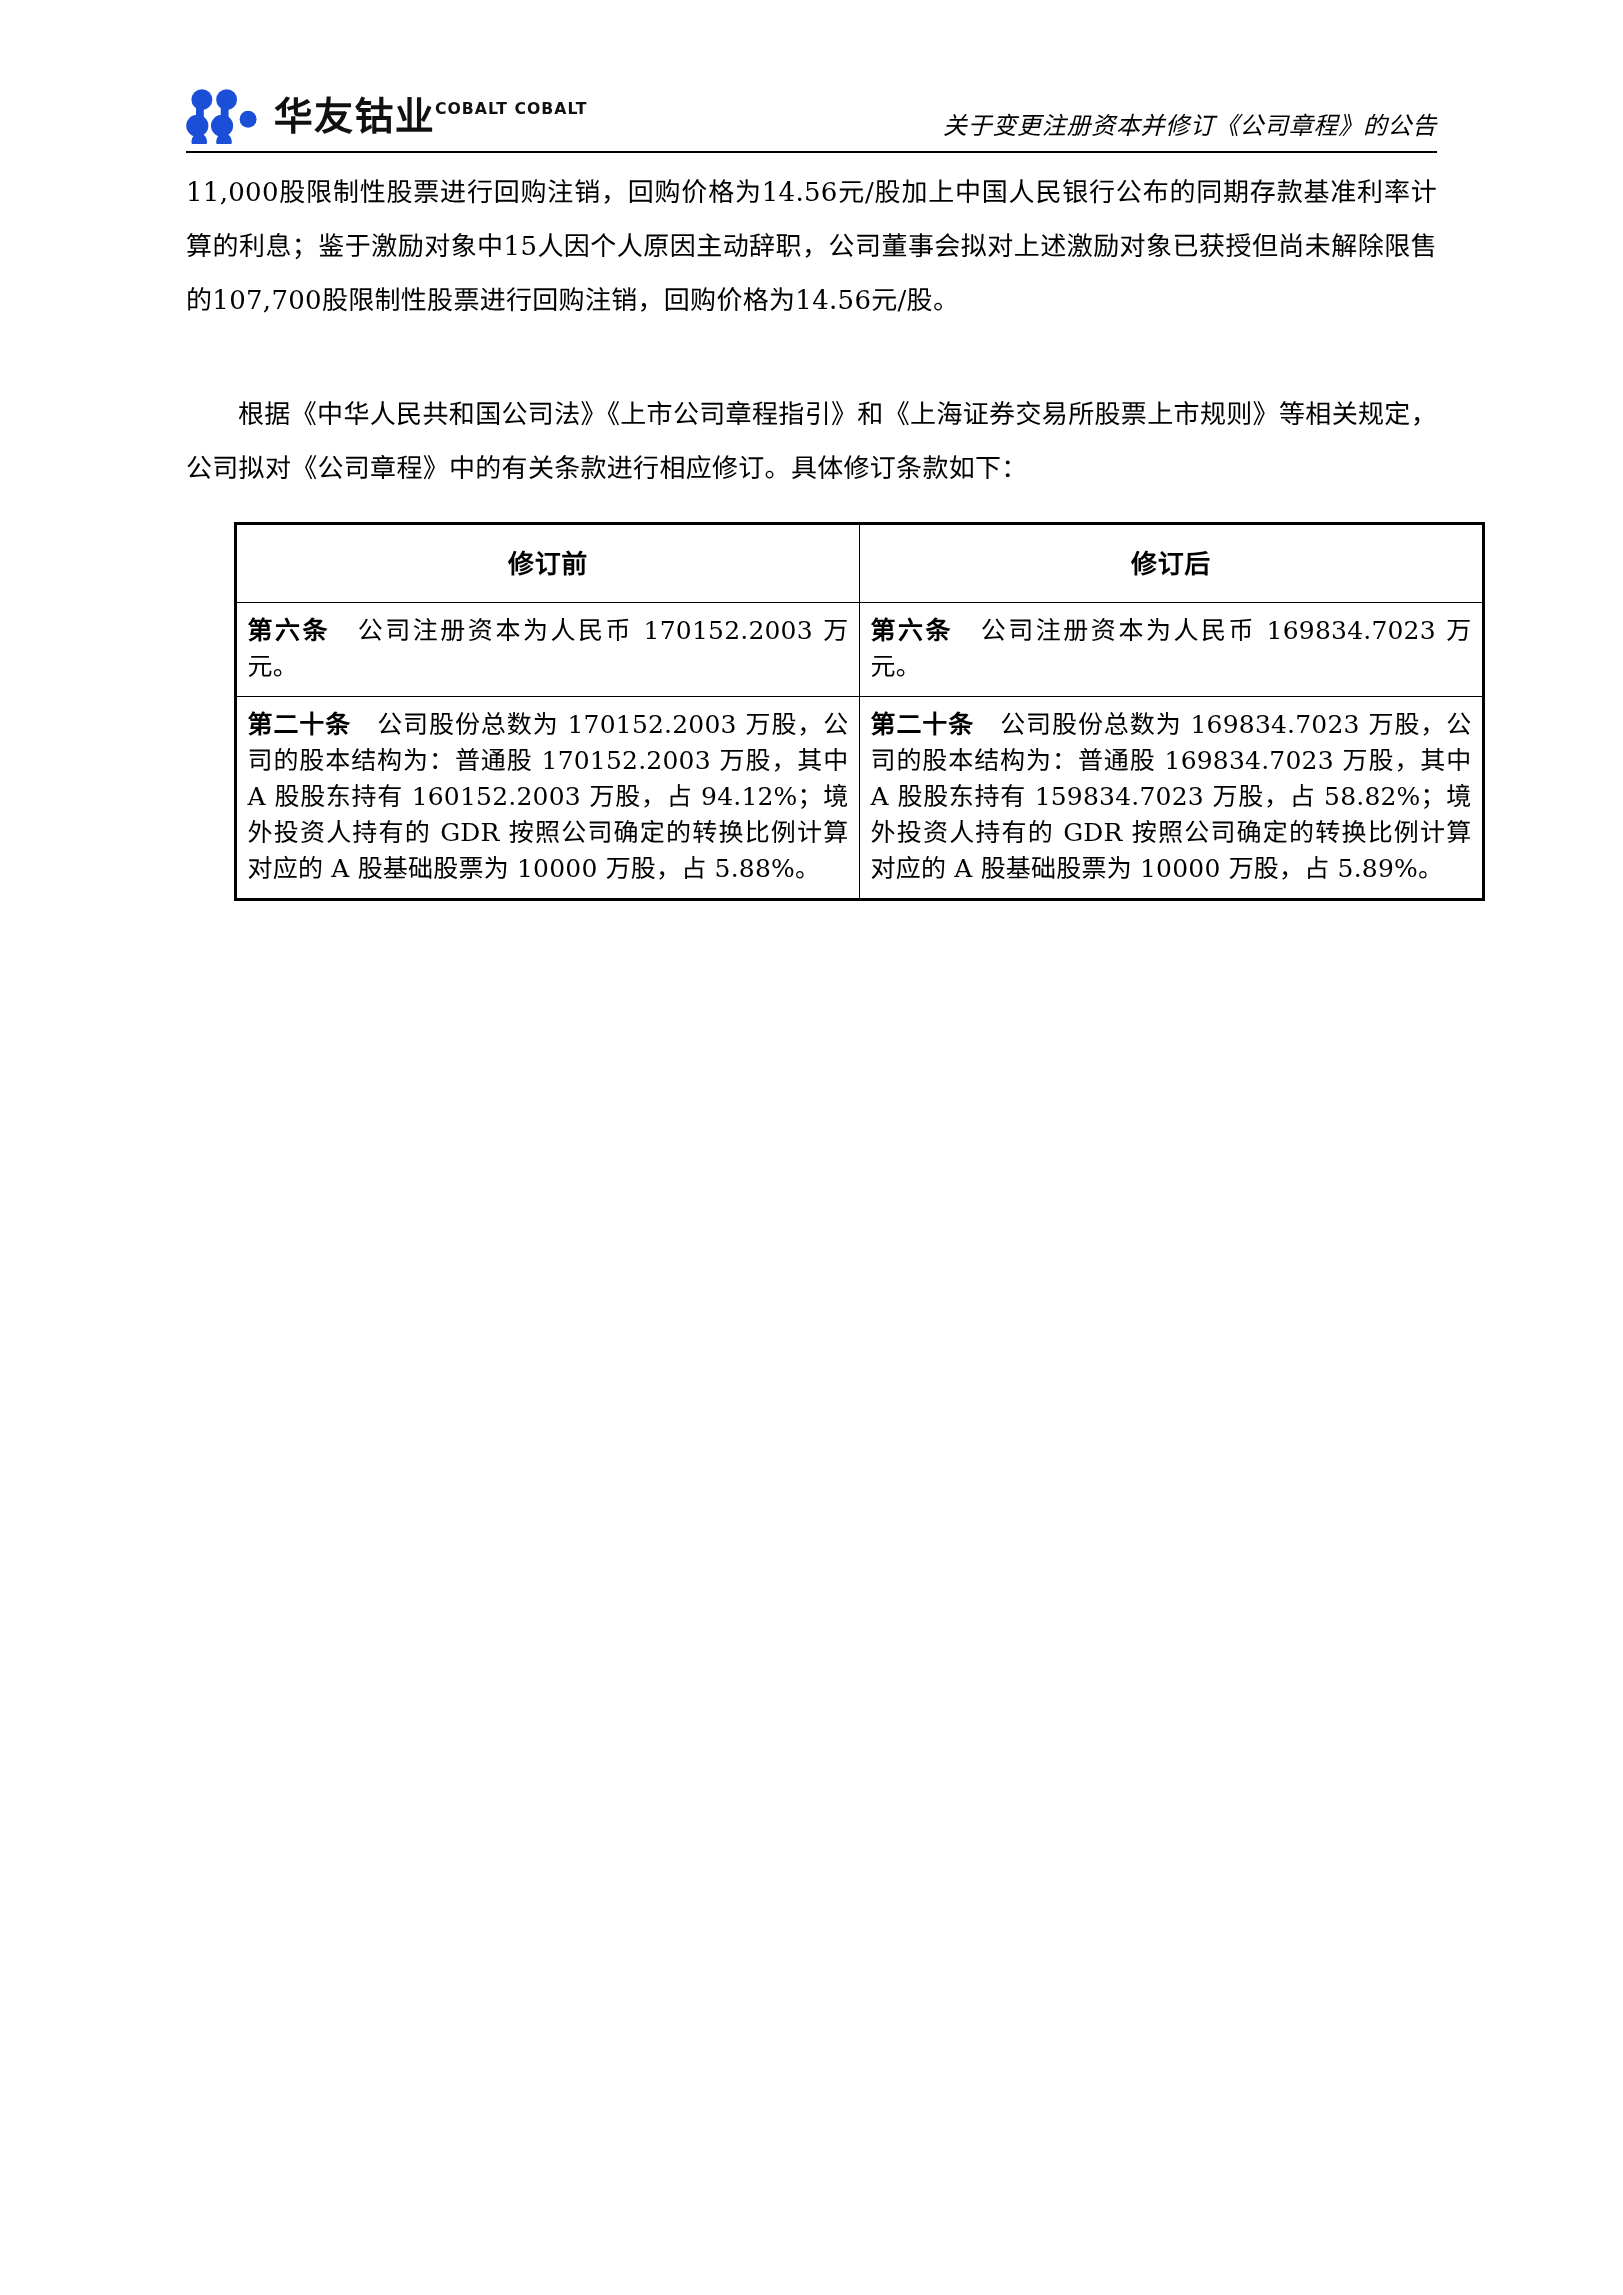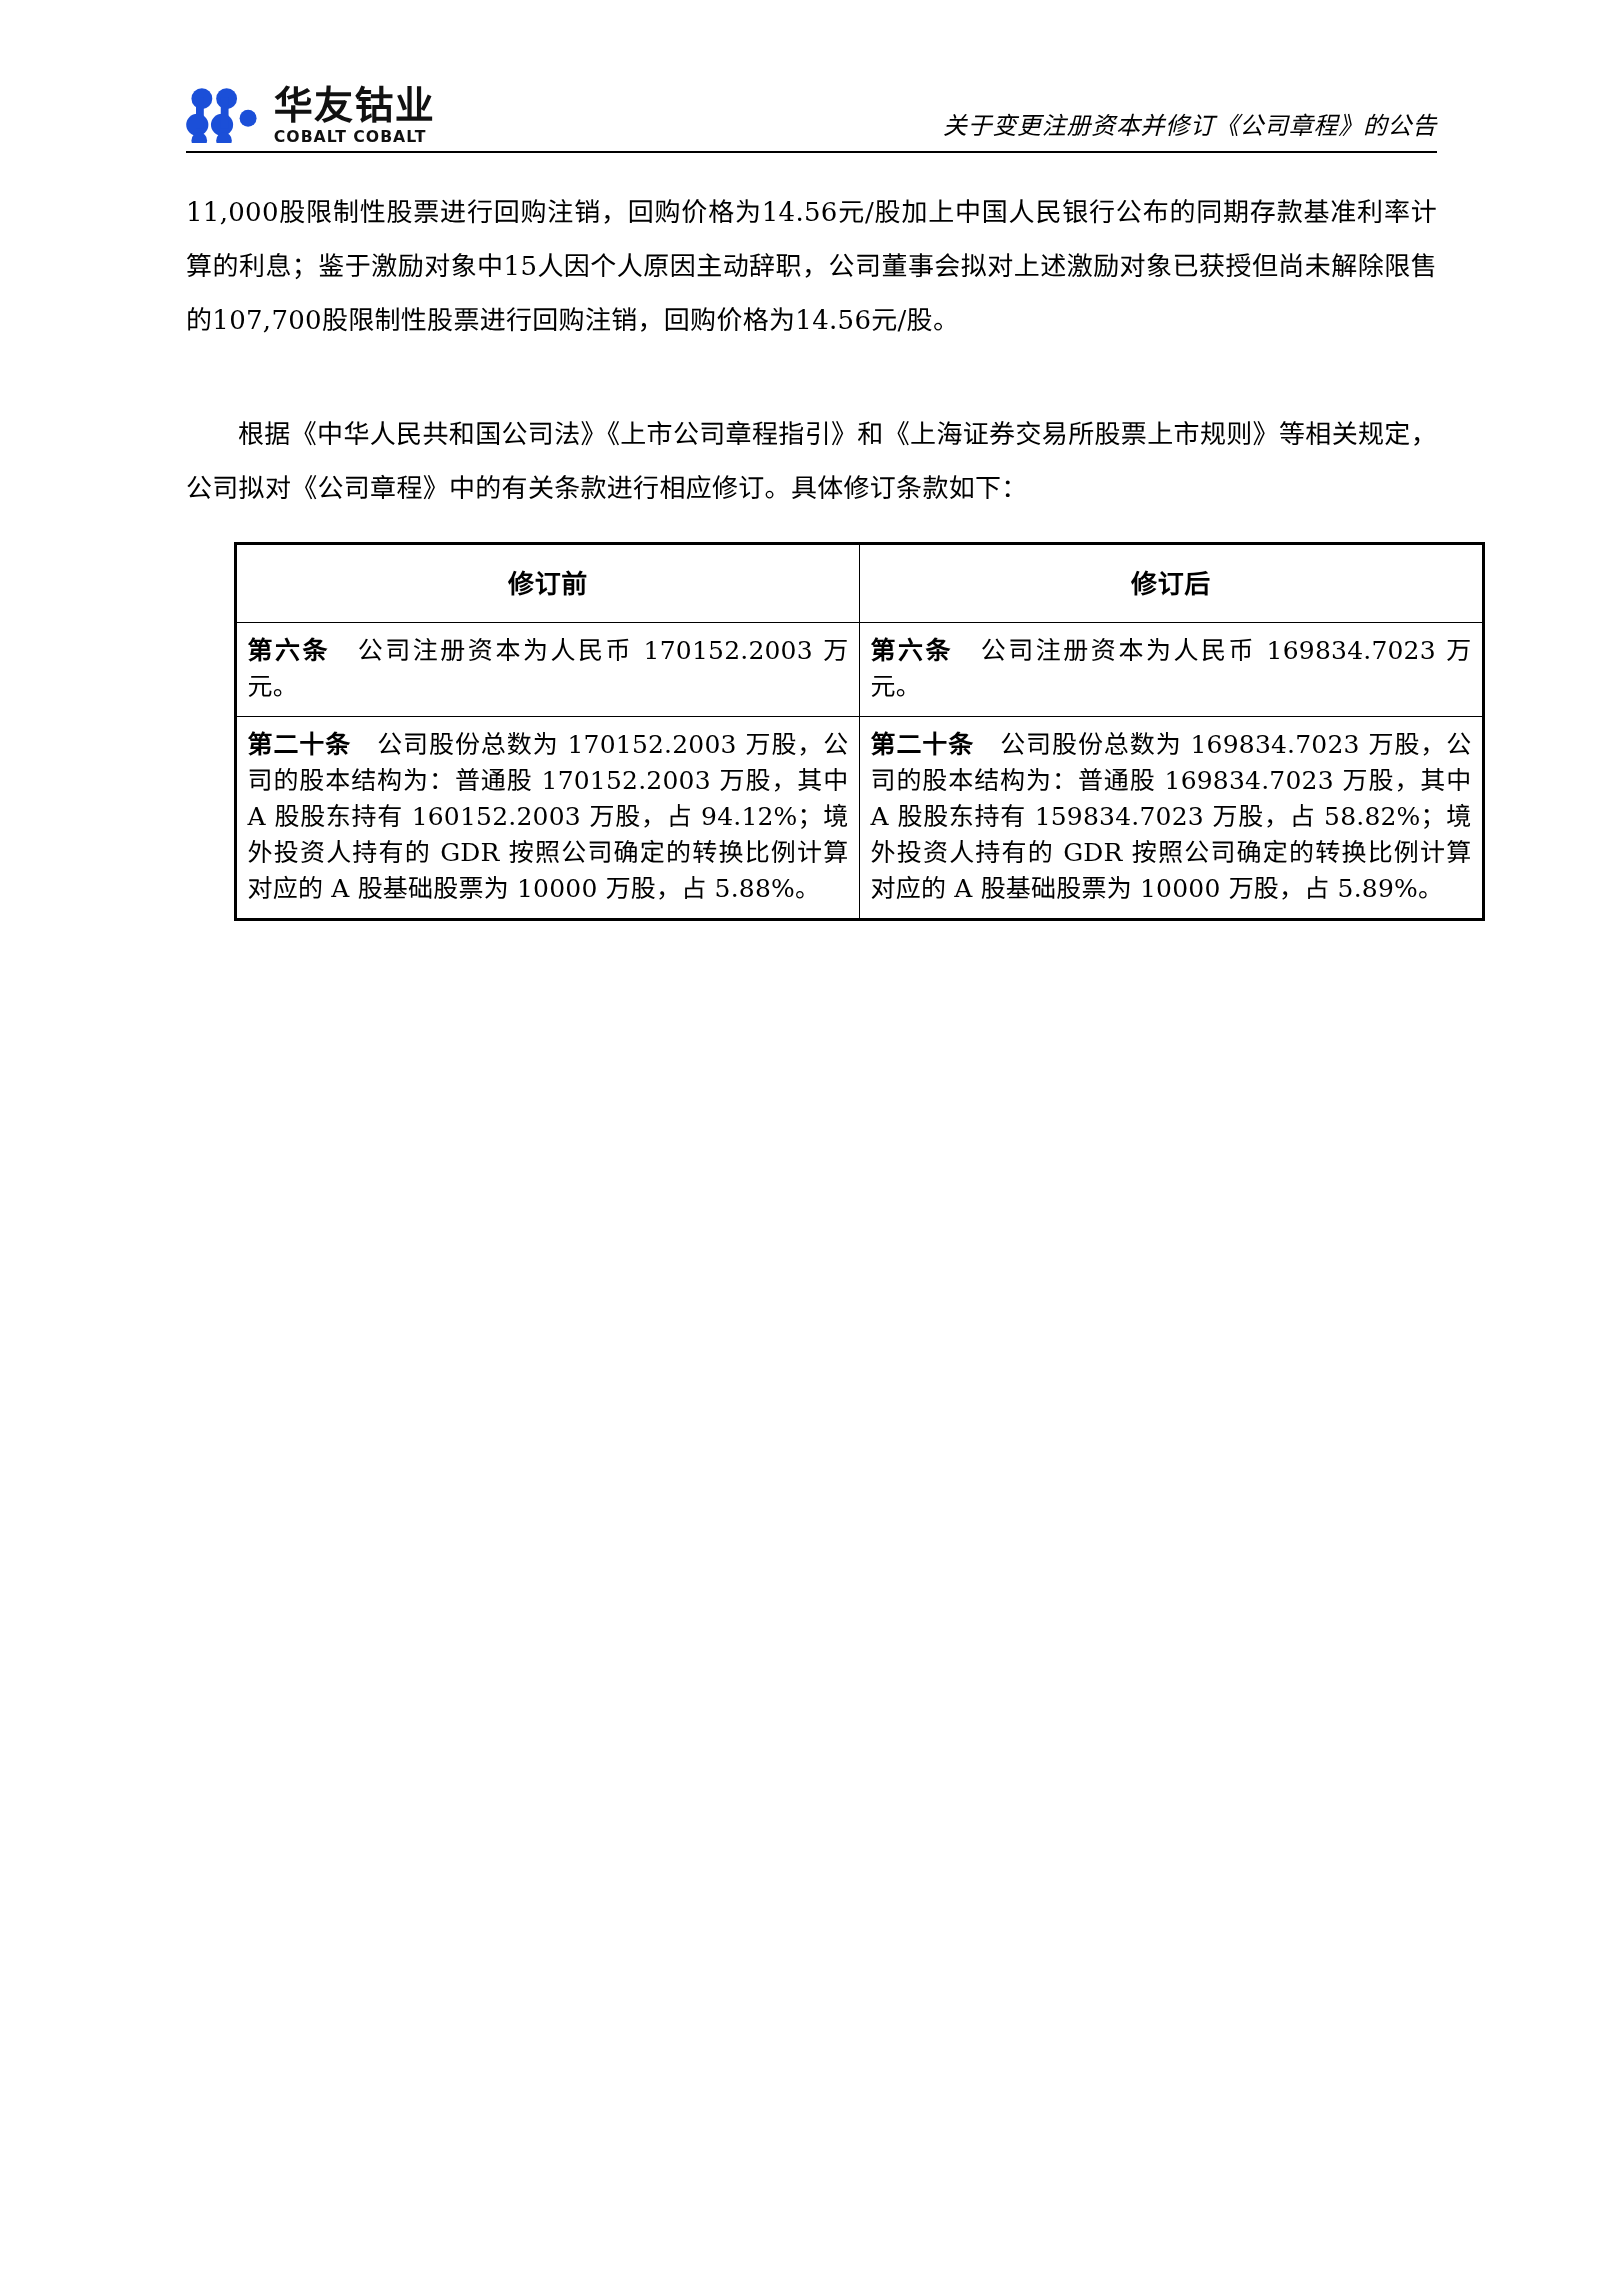--- a/index.html
+++ b/index.html
@@ -38,21 +38,21 @@
     gap: 11.8px;
     padding-bottom: 2.6px;
   }
   .logo-mark {
     width: 76px;
     height: 56px;
     flex: 0 0 auto;
   }
   .logo-words {
     display: flex;
-    flex-direction: column;
+    flex-direction: row;
     justify-content: center;
     line-height: 1;
   }
   .logo-cn {
     font-family: "DejaVu Sans", "Liberation Sans", sans-serif;
     font-weight: 700;
     font-size: 39px;
     letter-spacing: 1.3px;
     color: #111111;
   }
@@ -68,21 +68,21 @@
     font-family: "DejaVu Serif", "Liberation Serif", serif;
     font-style: italic;
     font-size: 24px;
     letter-spacing: 0.7px;
     padding-bottom: 6.5px;
     white-space: nowrap;
   }
 
   
   .content {
-    padding-top: 32px;
+    padding-top: 12px;
   }
   p.para {
     margin: 0;
     font-size: 26px;
     line-height: 54px;
     text-align: justify;
     text-justify: inter-ideograph;
     text-indent: 0;
     letter-spacing: 0.3px;
   }

